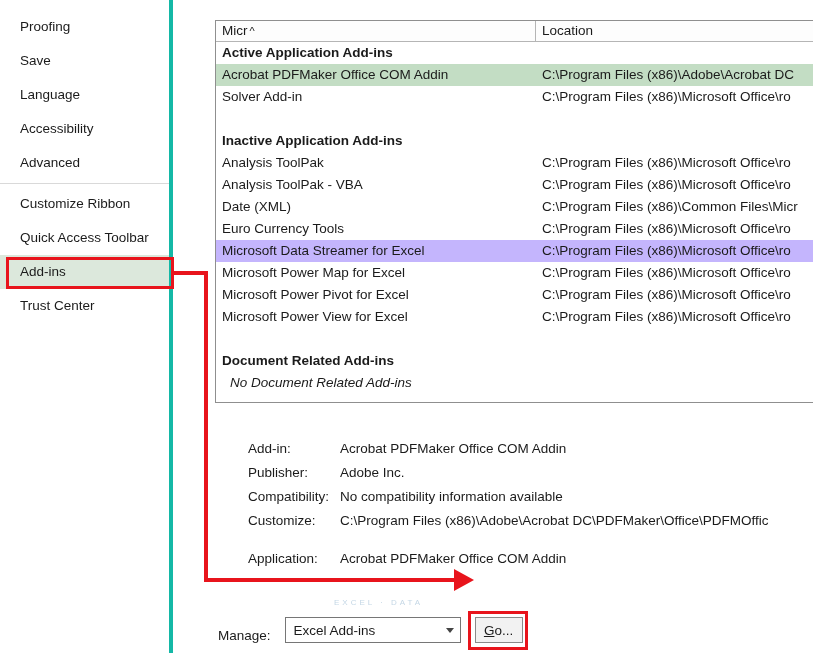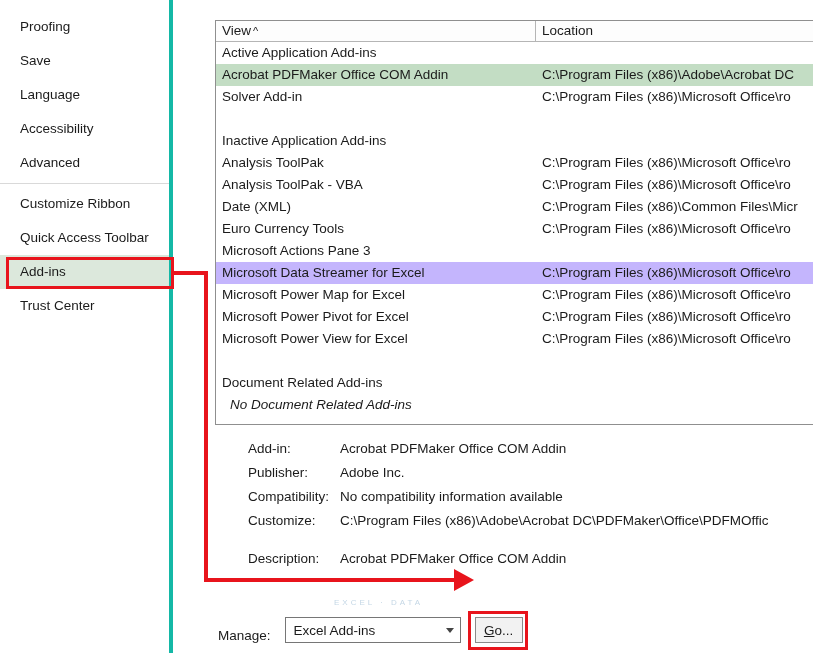--- a/index.html
+++ b/index.html
@@ -27,21 +27,21 @@
     border:1px solid #8f8f8f; background:#fff; padding-bottom:8px;
   }
   .lheader { display:flex; height:21px; border-bottom:1px solid #b5b5b5; background:#fdfdfd; }
   .lh-name { width:320px; border-right:1px solid #b5b5b5; padding:2px 4px 0 6px; }
   .lh-loc  { flex:1; padding:2px 4px 0 6px; }
   .caret { font-size:11px; margin-left:2px; }
 
   .trow { display:flex; height:22px; line-height:22px; }
   .cname { width:320px; padding-left:6px; white-space:nowrap; overflow:hidden; }
   .cloc  { flex:1; padding-left:6px; white-space:nowrap; overflow:hidden; }
-  .trow.sect .cname { font-weight:normal; width:auto; }
+  .trow.sect .cname { font-weight:bold; width:auto; }
   .trow.sel  { background:#c3ddc4; }
   .trow.hl   { background:#c4b5fd; }
   .trow.note .cname { font-style:italic; padding-left:14px; }
 
   
   .details { position:absolute; left:74px; top:440px; width:560px; }
   .drow { display:flex; line-height:18px; margin-bottom:6px; }
   .dlabel { width:92px; flex:none; }
   .dvalue { flex:1; white-space:nowrap; overflow:hidden; }
   .drow.gap { margin-top:20px; }
@@ -93,21 +93,21 @@
   <div class="side-item">Quick Access Toolbar</div>
   <div class="side-item selected">Add-ins</div>
   <div class="side-item">Trust Center</div>
 </div>
 
 <div class="content">
 
   <div class="listbox">
     <div class="lheader">
       <div class="lh-name">
-        <span>View</span><span class="caret">^</span>
+        <span>Micr</span><span class="caret">^</span>
       </div>
       <div class="lh-loc">Location</div>
     </div>
 
     <div class="trow sect">
         <span class="cname">Active Application Add-ins</span>
       </div>
     <div class="trow sel">
         <span class="cname">Acrobat PDFMaker Office COM Addin</span>
         <span class="cloc">C:\Program Files (x86)\Adobe\Acrobat DC</span>
@@ -129,24 +129,20 @@
         <span class="cloc">C:\Program Files (x86)\Microsoft Office\ro</span>
       </div>
     <div class="trow">
         <span class="cname">Date (XML)</span>
         <span class="cloc">C:\Program Files (x86)\Common Files\Micr</span>
       </div>
     <div class="trow">
         <span class="cname">Euro Currency Tools</span>
         <span class="cloc">C:\Program Files (x86)\Microsoft Office\ro</span>
       </div>
-    <div class="trow">
-        <span class="cname">Microsoft Actions Pane 3</span>
-        <span class="cloc"></span>
-      </div>
     <div class="trow hl">
         <span class="cname">Microsoft Data Streamer for Excel</span>
         <span class="cloc">C:\Program Files (x86)\Microsoft Office\ro</span>
       </div>
     <div class="trow">
         <span class="cname">Microsoft Power Map for Excel</span>
         <span class="cloc">C:\Program Files (x86)\Microsoft Office\ro</span>
       </div>
     <div class="trow">
         <span class="cname">Microsoft Power Pivot for Excel</span>
@@ -176,21 +172,21 @@
       </div>
     <div class="drow">
         <span class="dlabel">Compatibility:</span>
         <span class="dvalue">No compatibility information available</span>
       </div>
     <div class="drow">
         <span class="dlabel">Customize:</span>
         <span class="dvalue">C:\Program Files (x86)\Adobe\Acrobat DC\PDFMaker\Office\PDFMOffic</span>
       </div>
     <div class="drow gap">
-        <span class="dlabel">Description:</span>
+        <span class="dlabel">Application:</span>
         <span class="dvalue">Acrobat PDFMaker Office COM Addin</span>
       </div>
   </div>
 
   <div class="watermark">
     <div class="wm-sub">EXCEL · DATA</div>
   </div>
 
   <div class="manage-row">
     <span class="manage-label">Manage:</span>

